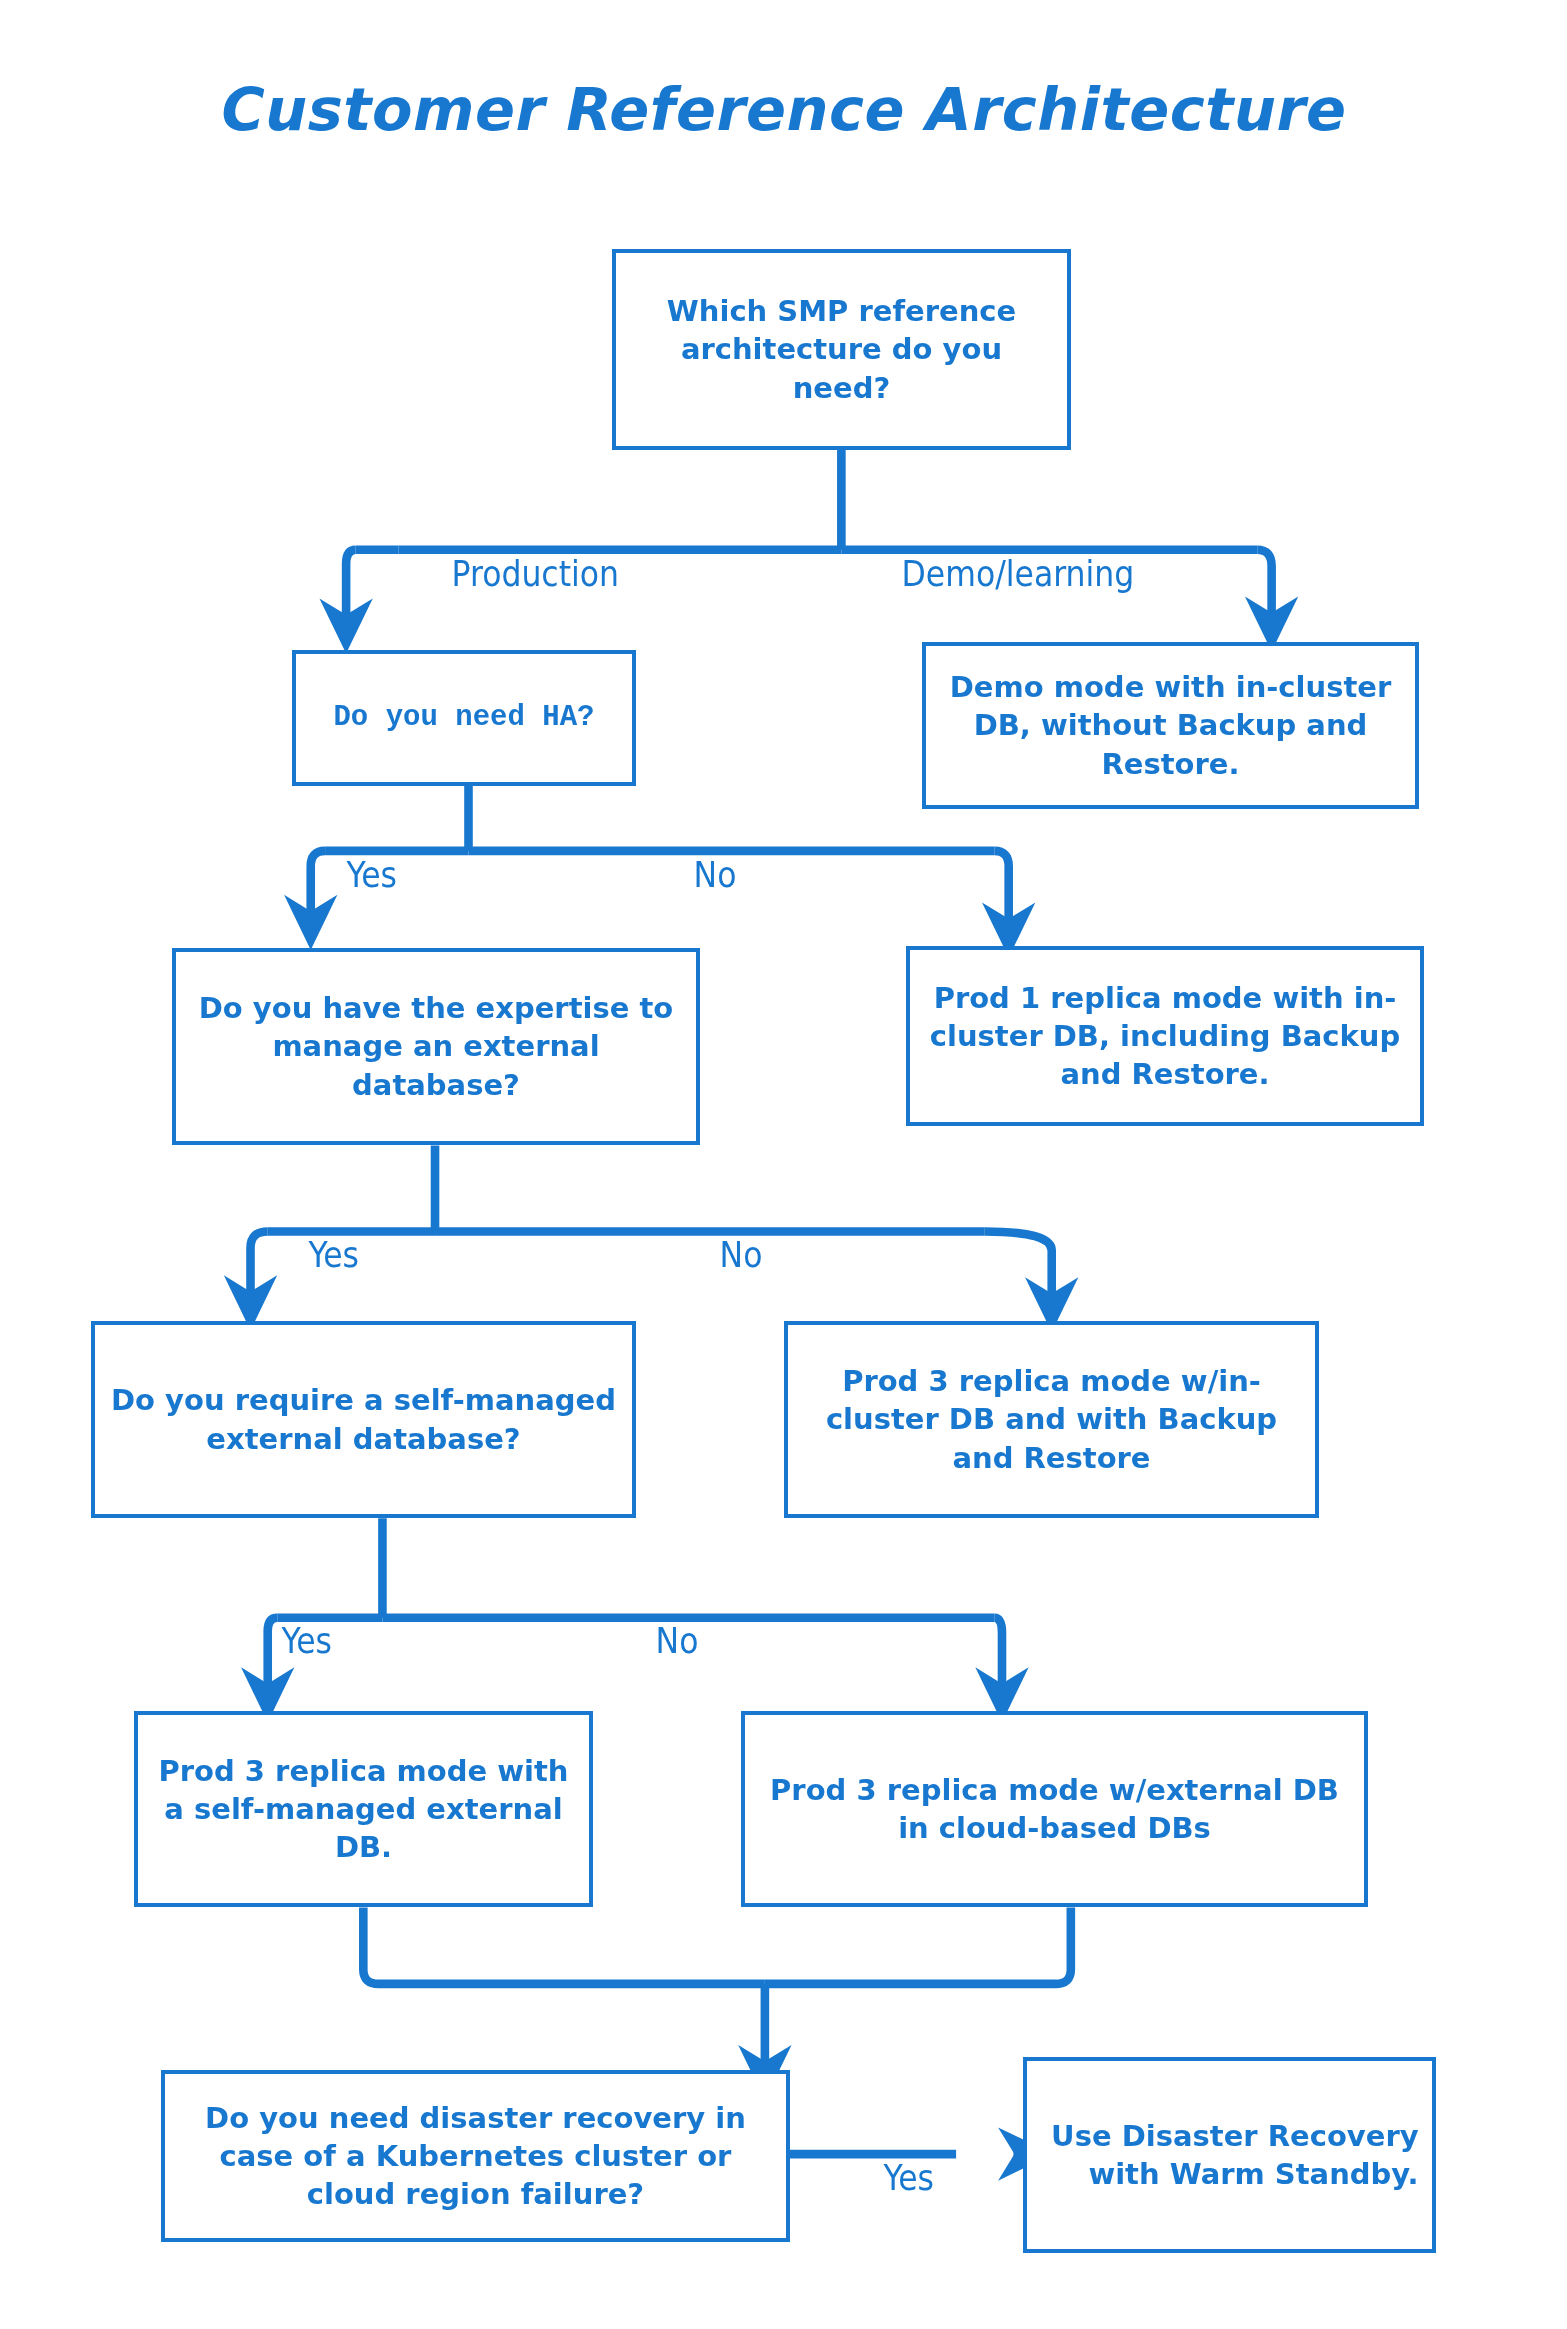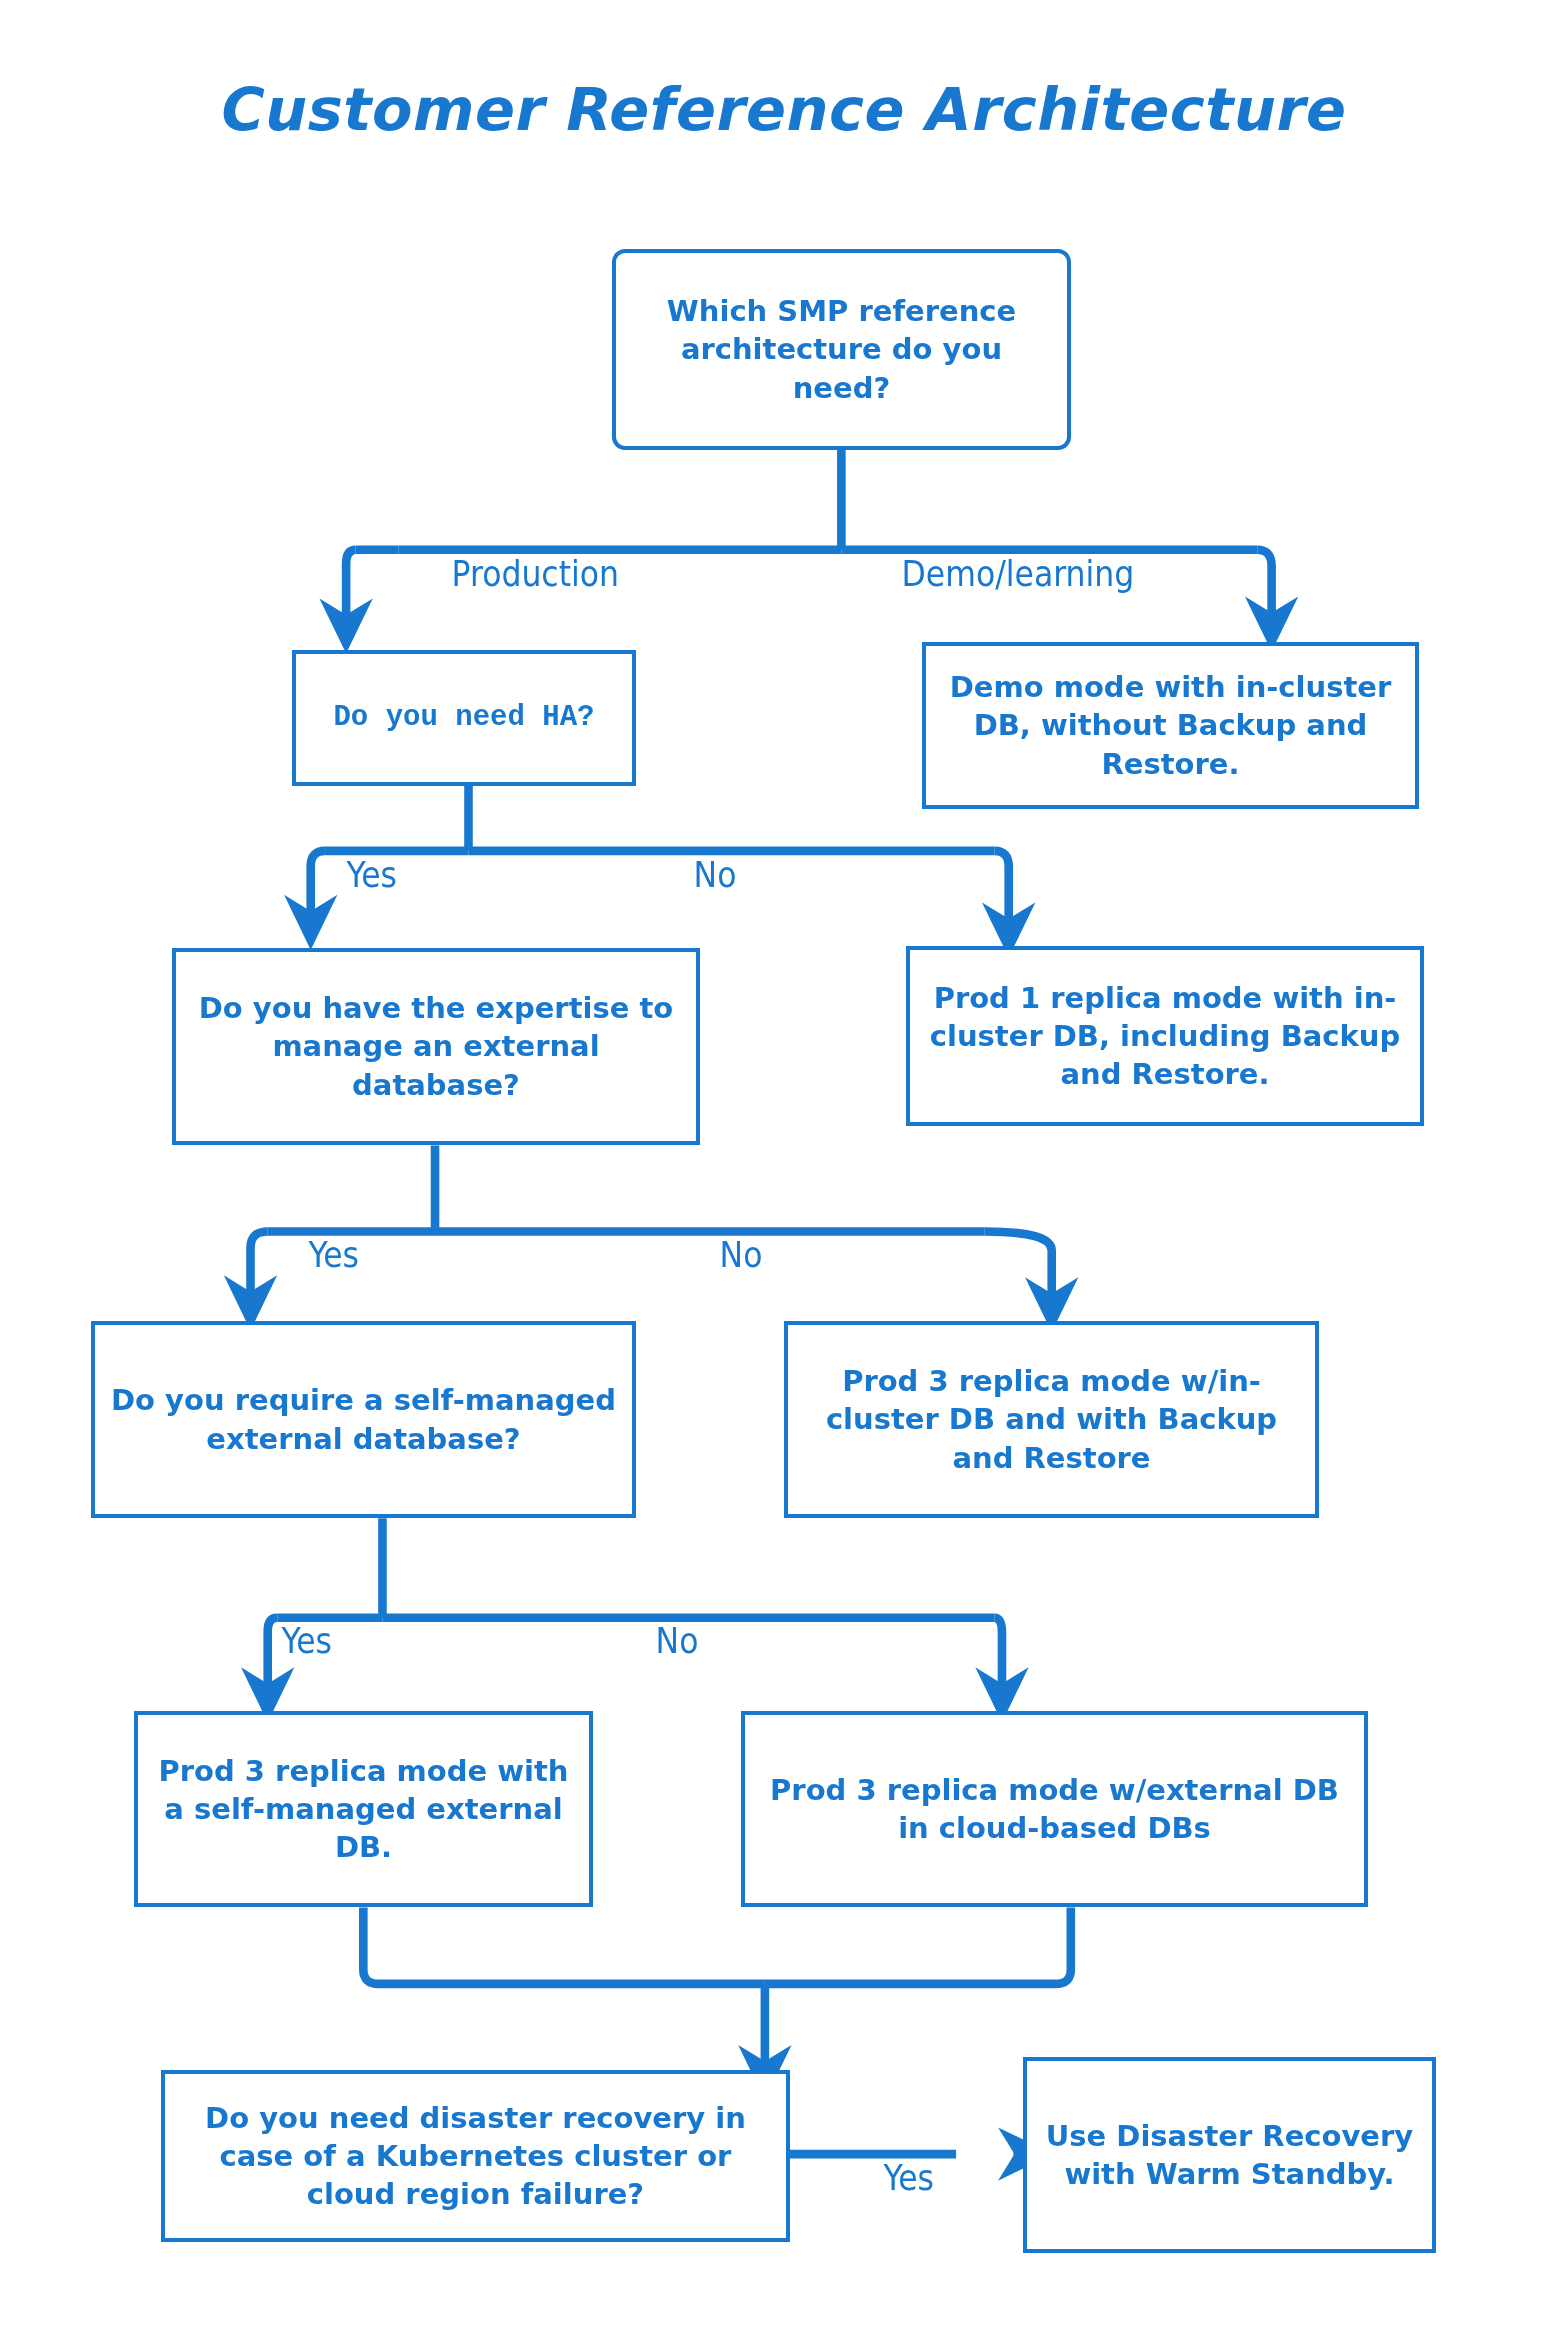--- a/index.html
+++ b/index.html
@@ -114,21 +114,21 @@
 
       <path d="M380,1995 L380,2060 Q380,2075 396,2075 L800,2075"></path>
       <path d="M1120,1995 L1120,2060 Q1120,2075 1104,2075 L800,2075"></path>
       <path d="M800,2075 L800,2165" marker-end="url(#ah)"></path>
 
       <path d="M826,2253 L1000,2253"></path>
       <path d="M1060,2253 L1070,2253" marker-end="url(#ah)"></path>
     </g>
   </svg>
 
-  <div class="node" style="left:612px; top:249px; width:459px; height:201px;border-radius:13px;">
+  <div class="node" style="left:612px; top:249px; width:459px; height:201px;">
     <span class="txt">Which SMP reference architecture do you need?</span>
   </div>
 
   <div class="node" style="left:292px; top:650px; width:344px; height:136px;font-family:Liberation Mono, monospace;">
     <span class="txt">Do you need HA?</span>
   </div>
 
   <div class="node" style="left:922px; top:642px; width:497px; height:167px;">
     <span class="txt">Demo mode with in-cluster DB, without Backup and Restore.</span>
   </div>
@@ -154,21 +154,21 @@
   </div>
 
   <div class="node" style="left:741px; top:1711px; width:627px; height:196px;">
     <span class="txt">Prod 3 replica mode w/external DB in cloud-based DBs</span>
   </div>
 
   <div class="node" style="left:161px; top:2070px; width:629px; height:172px;">
     <span class="txt">Do you need disaster recovery in case of a Kubernetes cluster or cloud region failure?</span>
   </div>
 
-  <div class="node" style="left:1023px; top:2057px; width:413px; height:196px;">
+  <div class="node" style="left:1023px; top:2057px; width:413px; height:196px;text-align:right;">
     <span class="txt">Use Disaster Recovery with Warm Standby.</span>
   </div>
 
   <div class="edge-label" style="left:444px; top:529px;">Production</div>
 
   <div class="edge-label" style="left:894px; top:529px;">Demo/learning</div>
 
   <div class="edge-label" style="left:339px; top:830px;">Yes</div>
 
   <div class="edge-label" style="left:686px; top:830px;">No</div>

